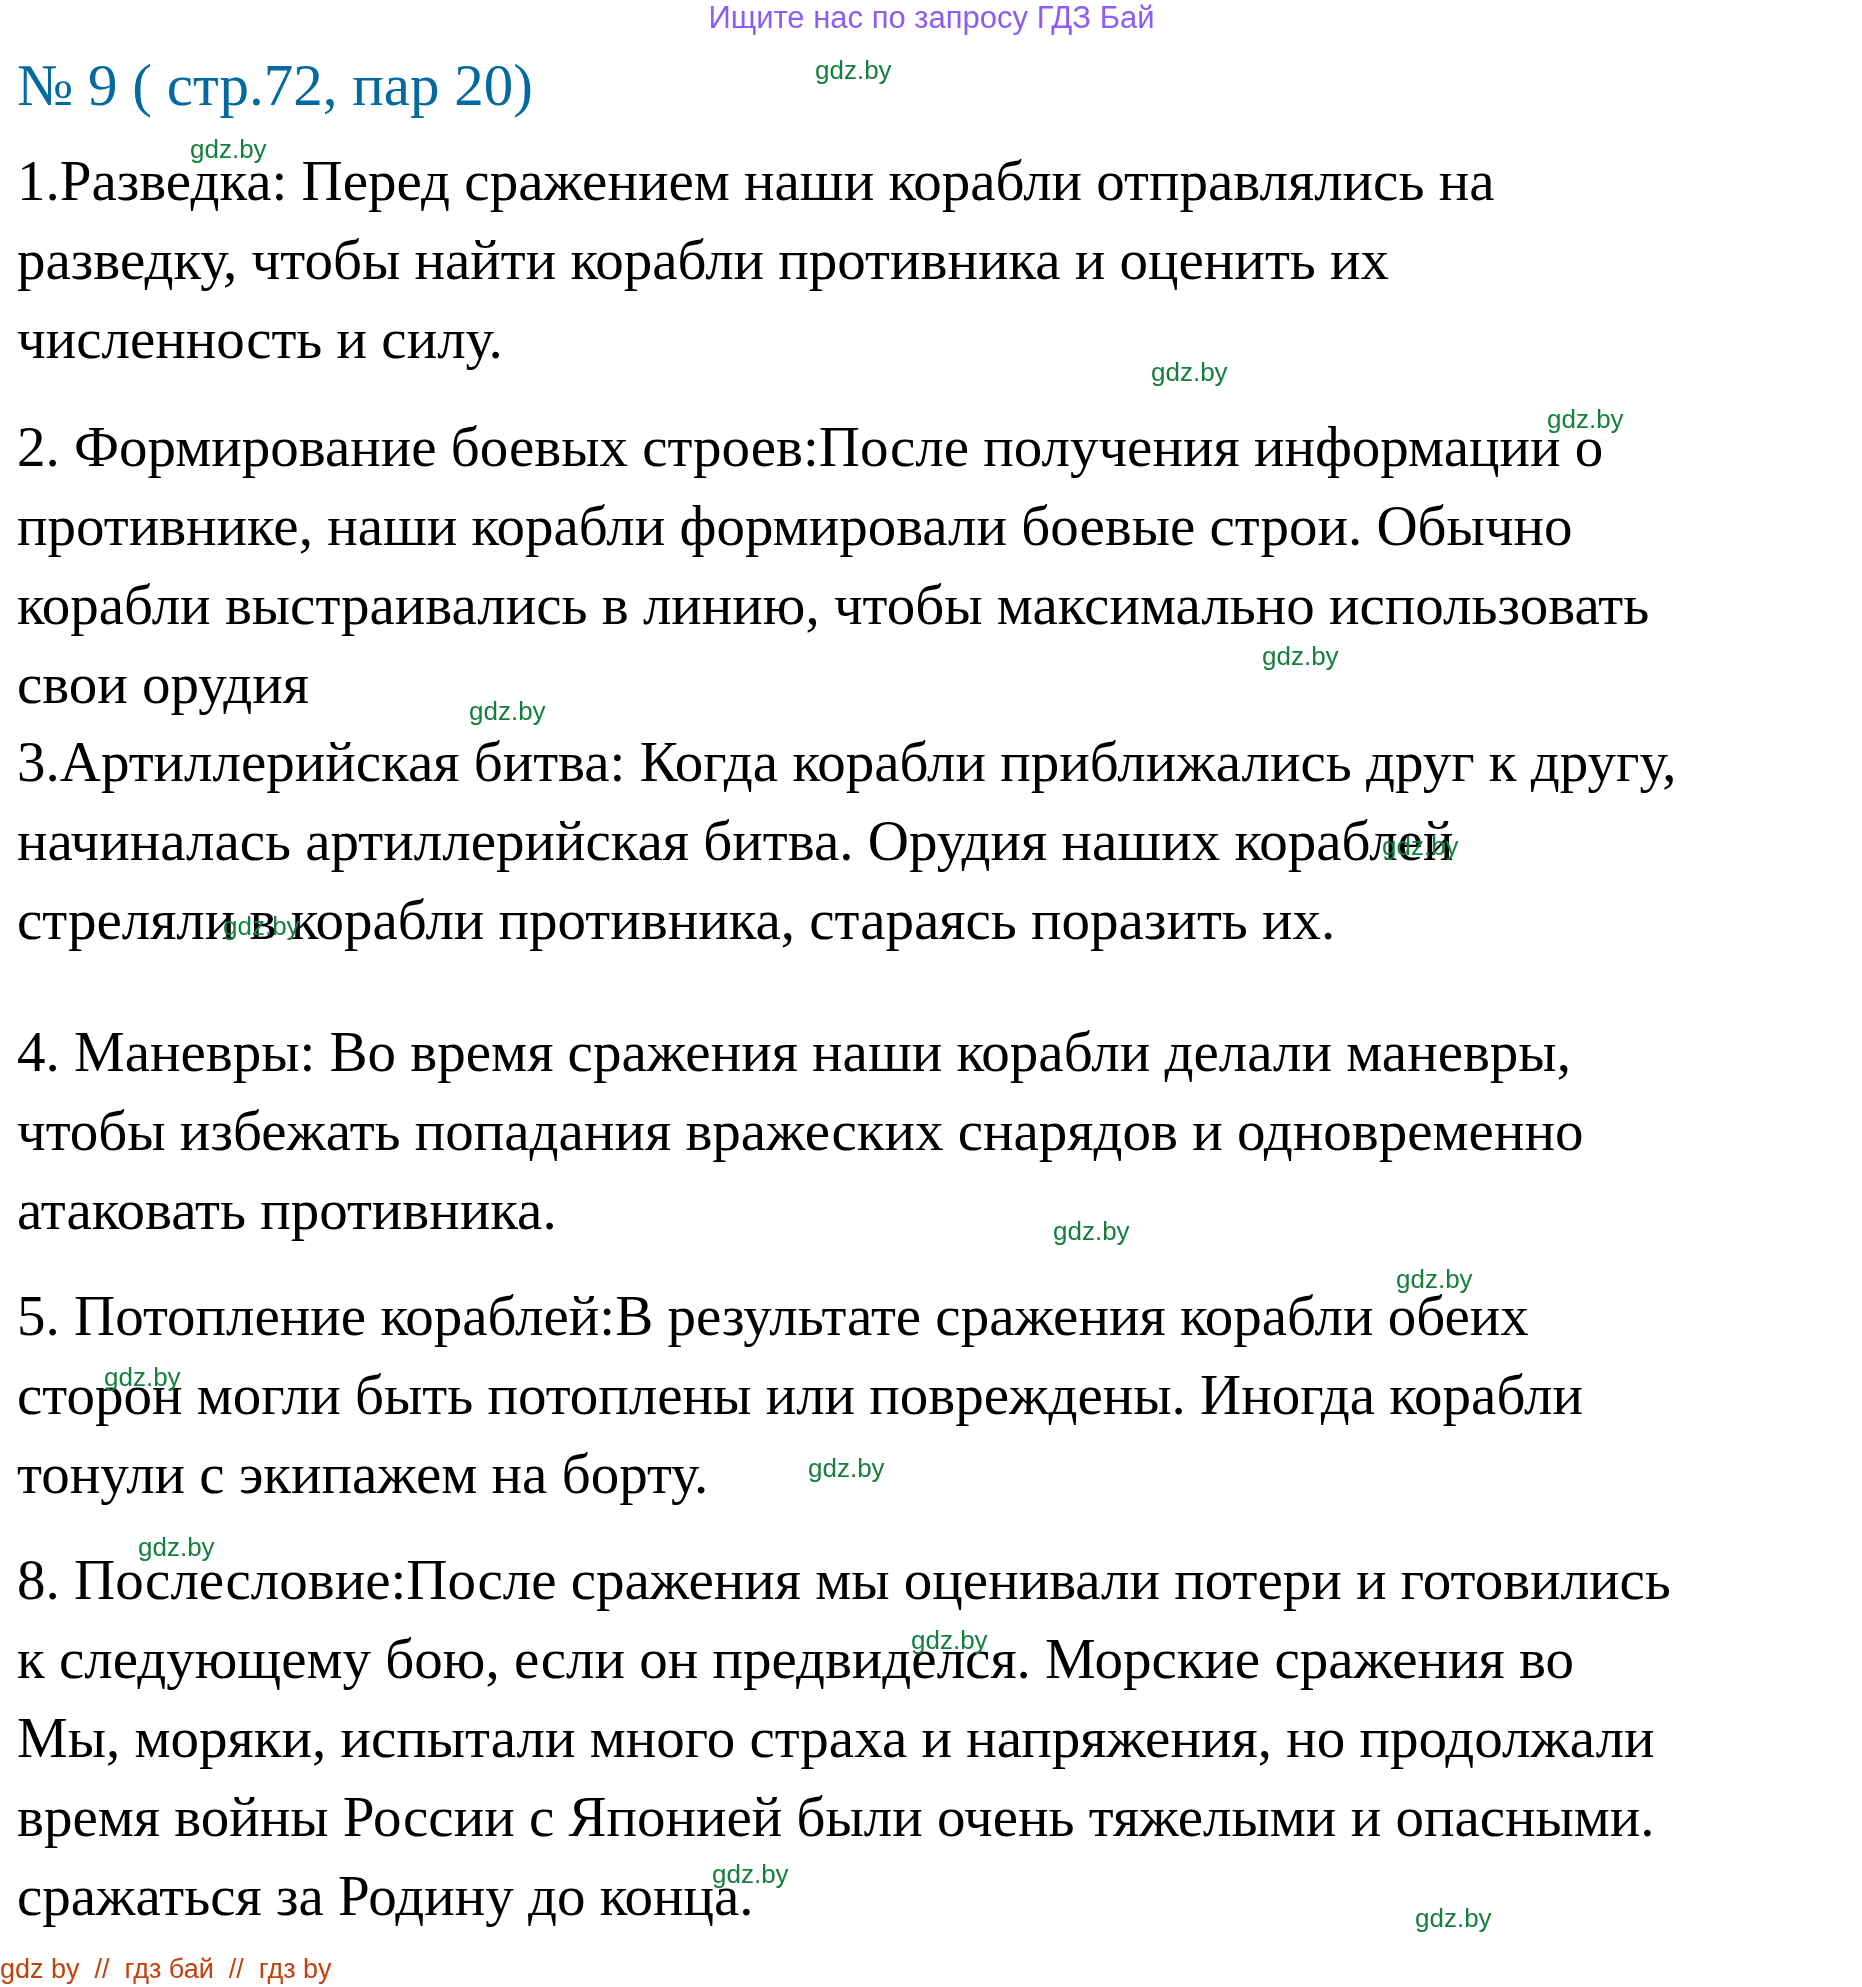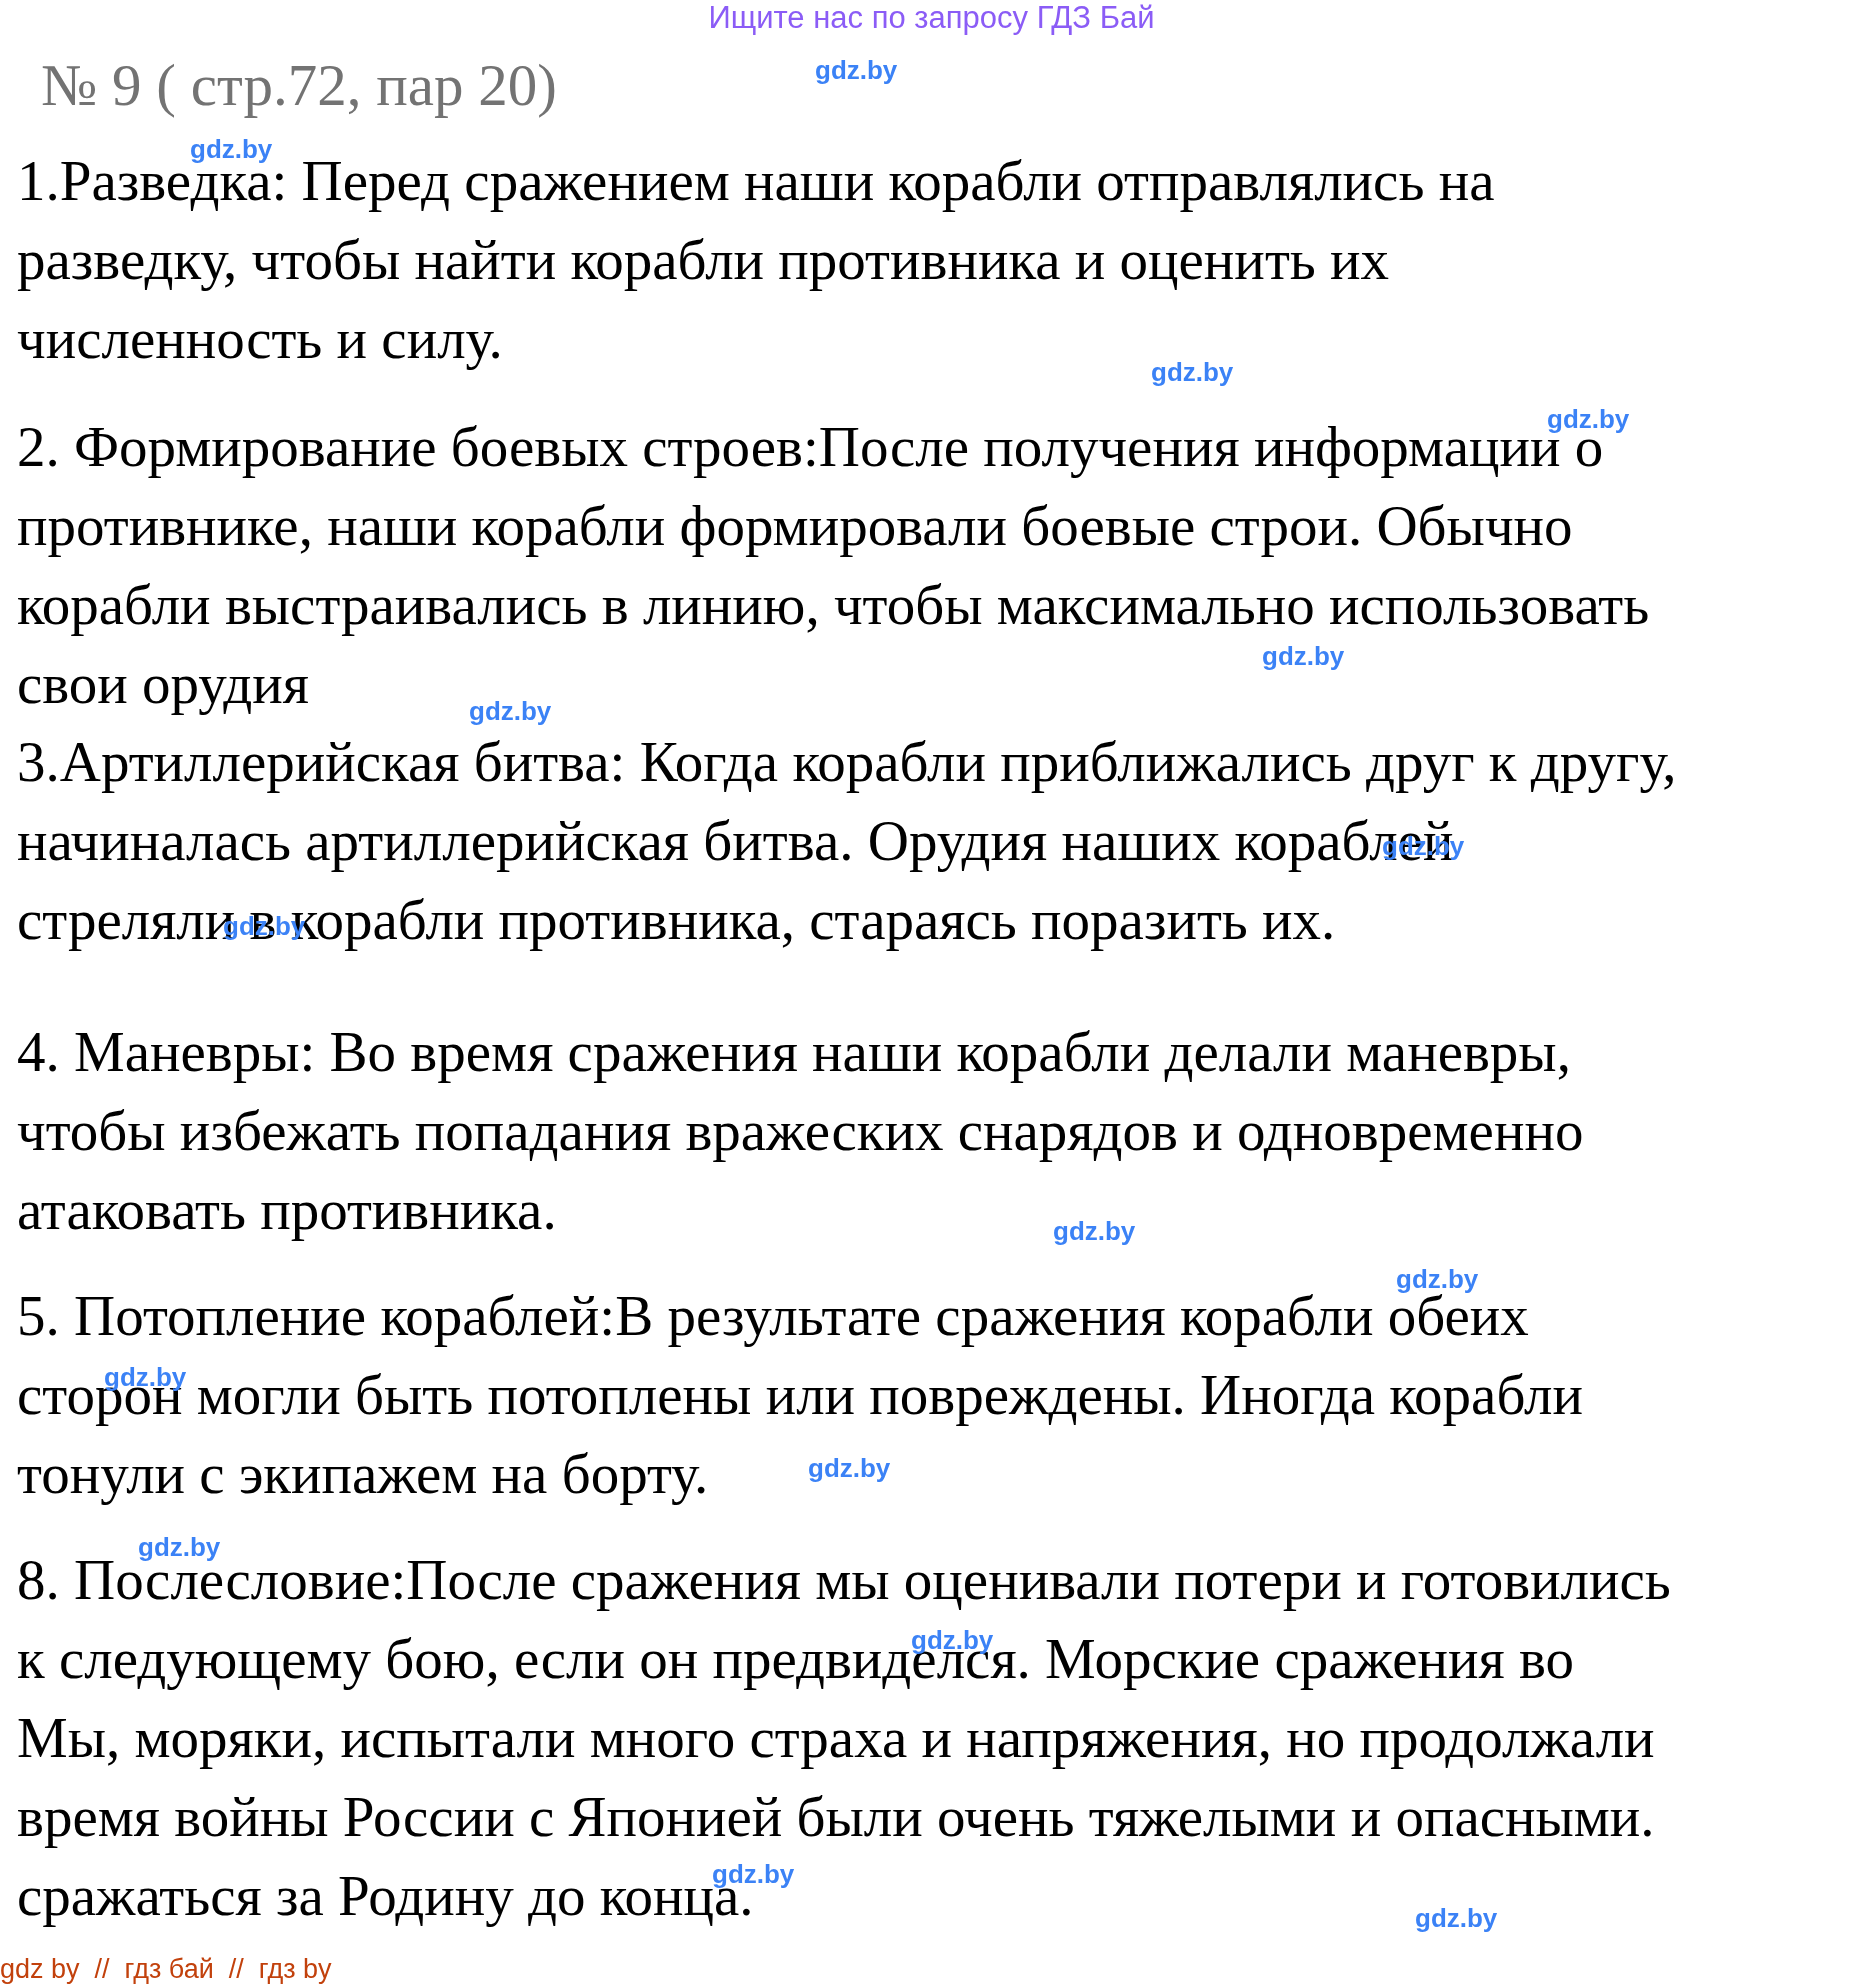--- a/index.html
+++ b/index.html
@@ -4,31 +4,31 @@
 <style>
   html, body { margin: 0; padding: 0; background: #ffffff; }
   body { width: 1863px; height: 1988px; position: relative; overflow: hidden; }
   .top-banner {
     position: absolute; left: 0; width: 1863px; top: 0; text-align: center;
     font-family: "Liberation Sans", sans-serif; font-size: 31px; color: #8b5cf6;
     line-height: 36px;
   }
   .title {
     position: absolute; left: 17px; top: 52px;
-    font-family: "Liberation Serif", serif; font-size: 59px; color: #737373; line-height: 66px; margin-left: 24px;
+    font-family: "Liberation Serif", serif; font-size: 59px; color: #0369a1; line-height: 66px;
   }
   .para {
     position: absolute; left: 17px; width: 1836px;
     font-family: "Liberation Serif", serif; font-size: 57px; color: #000;
     line-height: 79px; white-space: nowrap;
   }
   .para div { height: 79px; }
   .wm {
     position: absolute; font-family: "Liberation Sans", sans-serif; font-size: 26px;
-    color: #3b82f6; line-height: 30px; font-weight: bold;
+    color: #15803d; line-height: 30px;
   }
   .footer {
     position: absolute; left: 0; width: 1863px; top: 1951px; text-align: left;
     font-family: "Liberation Sans", sans-serif; font-size: 27px; color: #c2410c;
     line-height: 36px; white-space: pre;
   }
 </style>
 </head>
 <body>
 

